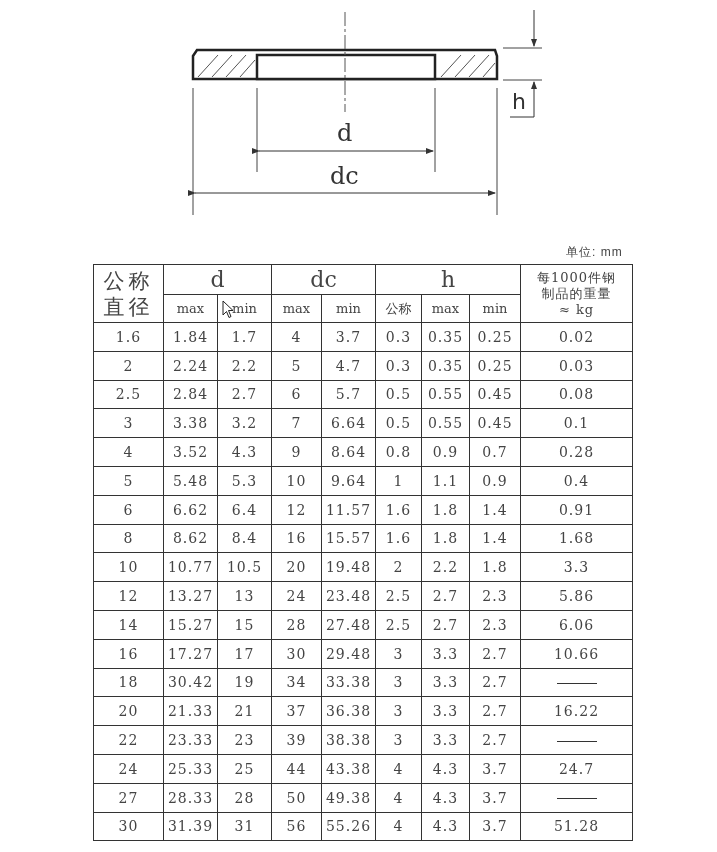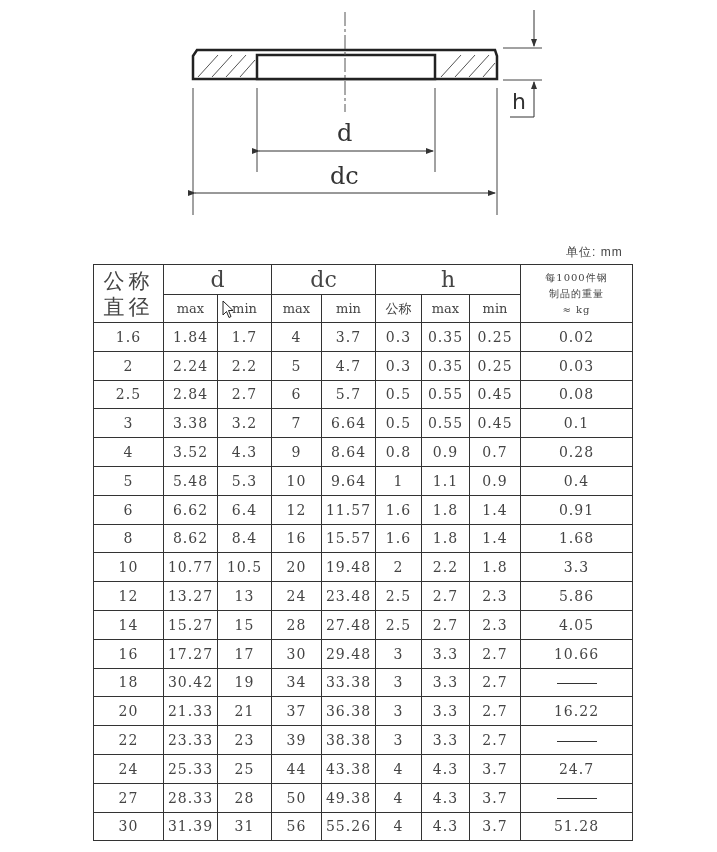--- a/index.html
+++ b/index.html
@@ -10,21 +10,21 @@
           font-family: Liberation Sans, sans-serif; letter-spacing: 1px; }
   table.spec { position: absolute; left: 93px; top: 264px; border-collapse: collapse;
                table-layout: fixed; }
   table.spec td, table.spec th { border: 1.5px solid #333; text-align: center;
                vertical-align: middle; padding: 0; font-weight: normal; color: #444;
                font-family: "DejaVu Serif", serif; }
   table.spec tbody td { height: 27.8px; font-size: 14px; letter-spacing: 1px; }
   th.big { font-size: 22px; }
   th.bigcn { font-size: 21px; line-height: 26px; letter-spacing: 4px; }
   th.sub { font-size: 13px; height: 27px; margin-top: 44px; }
-  th.weight { font-size: 10px; line-height: 16px; letter-spacing: 1px; }
+  th.weight { font-size: 13px; line-height: 16px; letter-spacing: 1px; }
   .dash { display: inline-block; width: 40px; border-top: 1.5px solid #333; vertical-align: middle; }
   .cursor { position: absolute; left: 222px; top: 300px; width: 14px; height: 20px; }
 </style>
 </head>
 <body>
 
 <svg id="drawing" viewBox="0 0 717 230">
   <defs>
     <marker id="arr" markerWidth="8" markerHeight="6" refX="7" refY="3" orient="auto">
       <path d="M0,0 L8,3 L0,6 z" fill="#333"></path>
@@ -221,21 +221,21 @@
       </tr>
       <tr>
         <td>14</td>
         <td>15.27</td>
         <td>15</td>
         <td>28</td>
         <td>27.48</td>
         <td>2.5</td>
         <td>2.7</td>
         <td>2.3</td>
-        <td>4.05</td>
+        <td>6.06</td>
       </tr>
       <tr>
         <td>16</td>
         <td>17.27</td>
         <td>17</td>
         <td>30</td>
         <td>29.48</td>
         <td>3</td>
         <td>3.3</td>
         <td>2.7</td>

